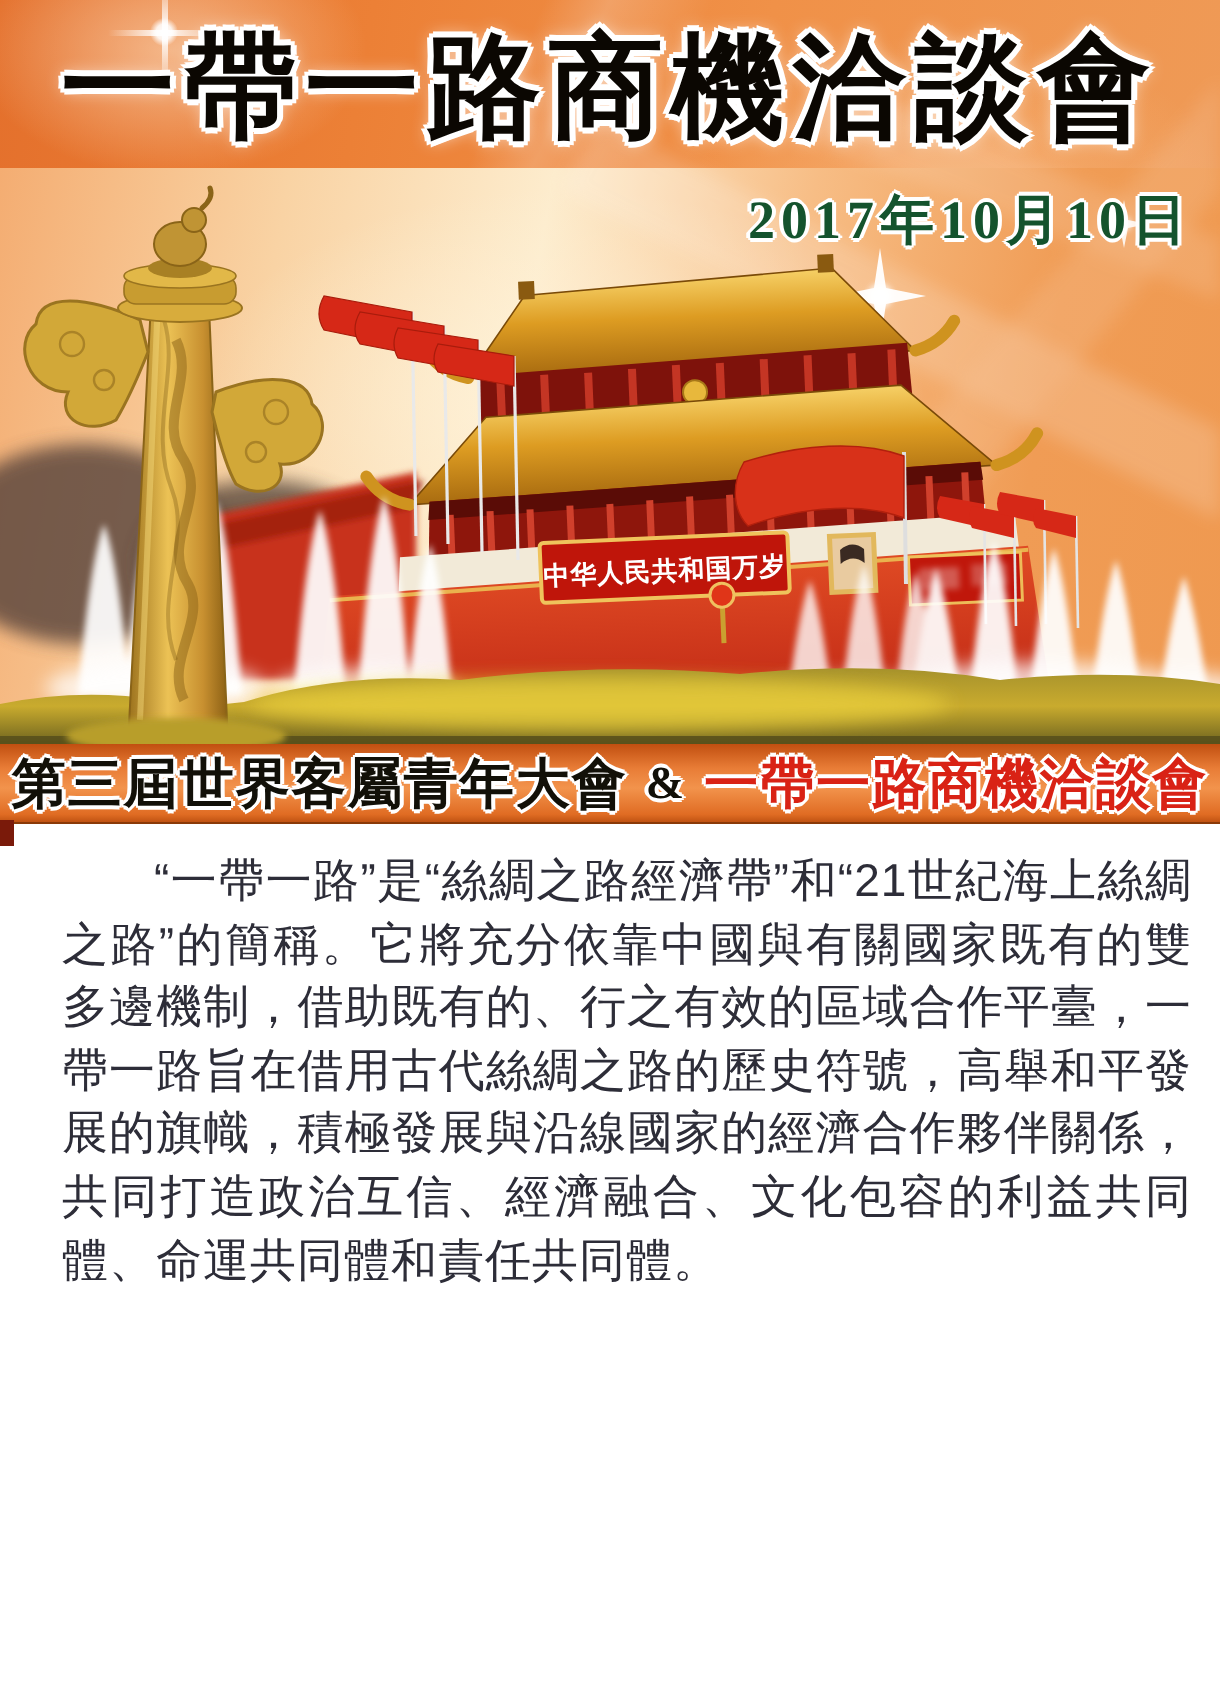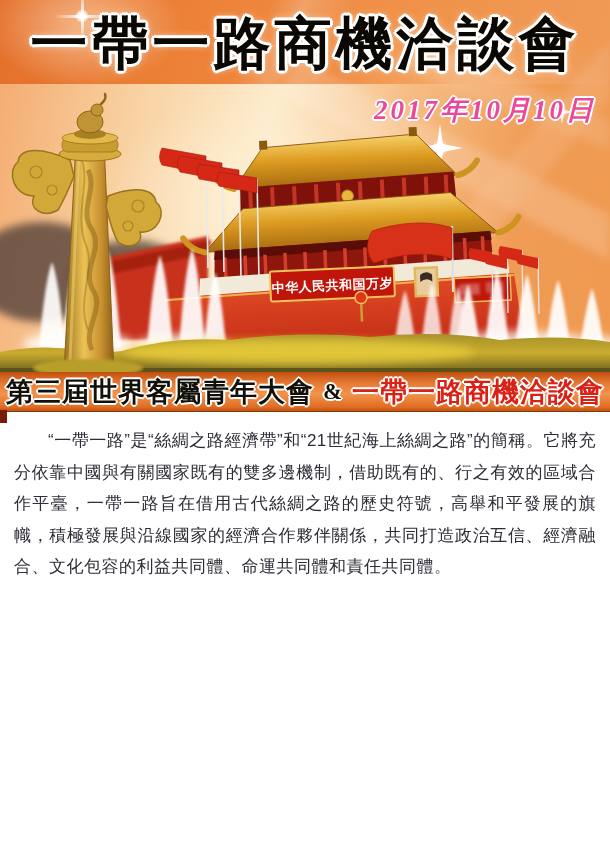--- a/index.html
+++ b/index.html
@@ -33,24 +33,23 @@
   .page-title{
     position:absolute;top:6px;left:0;width:610px;text-align:center;z-index:6;
     font-family:"Liberation Serif","DejaVu Serif",serif;
     font-size:57px;font-weight:800;letter-spacing:4px;color:#0b0702;white-space:nowrap;
     text-shadow:-3px 0 0 #fff,3px 0 0 #fff,0 -3px 0 #fff,0 3px 0 #fff,
       -2px -2px 0 #fff,2px -2px 0 #fff,-2px 2px 0 #fff,2px 2px 0 #fff,0 0 9px rgba(255,255,255,.9);
   }
   .date-line{
     position:absolute;top:92px;right:14px;z-index:6;
     font-family:"Liberation Serif","DejaVu Serif",serif;
-    font-size:27px;font-weight:700;letter-spacing:3px;color:#ec4899;white-space:nowrap;
+    font-size:27px;font-weight:700;letter-spacing:3px;color:#14532d;white-space:nowrap;
     text-shadow:-2px 0 0 #fff,2px 0 0 #fff,0 -2px 0 #fff,0 2px 0 #fff,
       -1px -1px 0 #fff,1px -1px 0 #fff,-1px 1px 0 #fff,1px 1px 0 #fff;
-    font-style:italic;
   }
   .scene{position:absolute;top:0;left:0;z-index:3;}
   
   .banner-strip{
     position:absolute;top:372px;left:0;width:610px;height:40px;z-index:7;
     display:flex;align-items:center;justify-content:center;gap:9px;
     background:linear-gradient(180deg,#c14f10 0%,#e87c36 30%,#f2934c 55%,#e06c23 88%,#b84c0e 100%);
     box-shadow:0 -1px 0 #8a3a08 inset;
     font-family:"Liberation Serif","DejaVu Serif",serif;font-weight:800;white-space:nowrap;
   }
@@ -65,21 +64,21 @@
     text-shadow:-2px 0 0 #fff,2px 0 0 #fff,0 -2px 0 #fff,0 2px 0 #fff,
       -1px -1px 0 #fff,1px -1px 0 #fff,-1px 1px 0 #fff,1px 1px 0 #fff;
   }
   .left-notch{position:absolute;top:410px;left:0;width:7px;height:13px;background:#7a1a0a;z-index:8;}
   
   .body-section{
     position:absolute;top:412px;left:0;width:610px;height:442px;background:#fff;
     box-sizing:border-box;padding:13px 14px 0 14px;
   }
   .body-section p{
-    margin:0 0 10px 0;font-size:17px;line-height:31.6px;letter-spacing:.5px;
+    margin:0 0 10px 17px;font-size:23px;line-height:31.6px;letter-spacing:.5px;
     color:#2d2d38;text-align:justify;text-indent:2em;font-weight:500;
   }
 </style>
 </head>
 <body>
 
 <div class="poster">
 
   <div class="top-section">
     <div class="header-band"></div>

